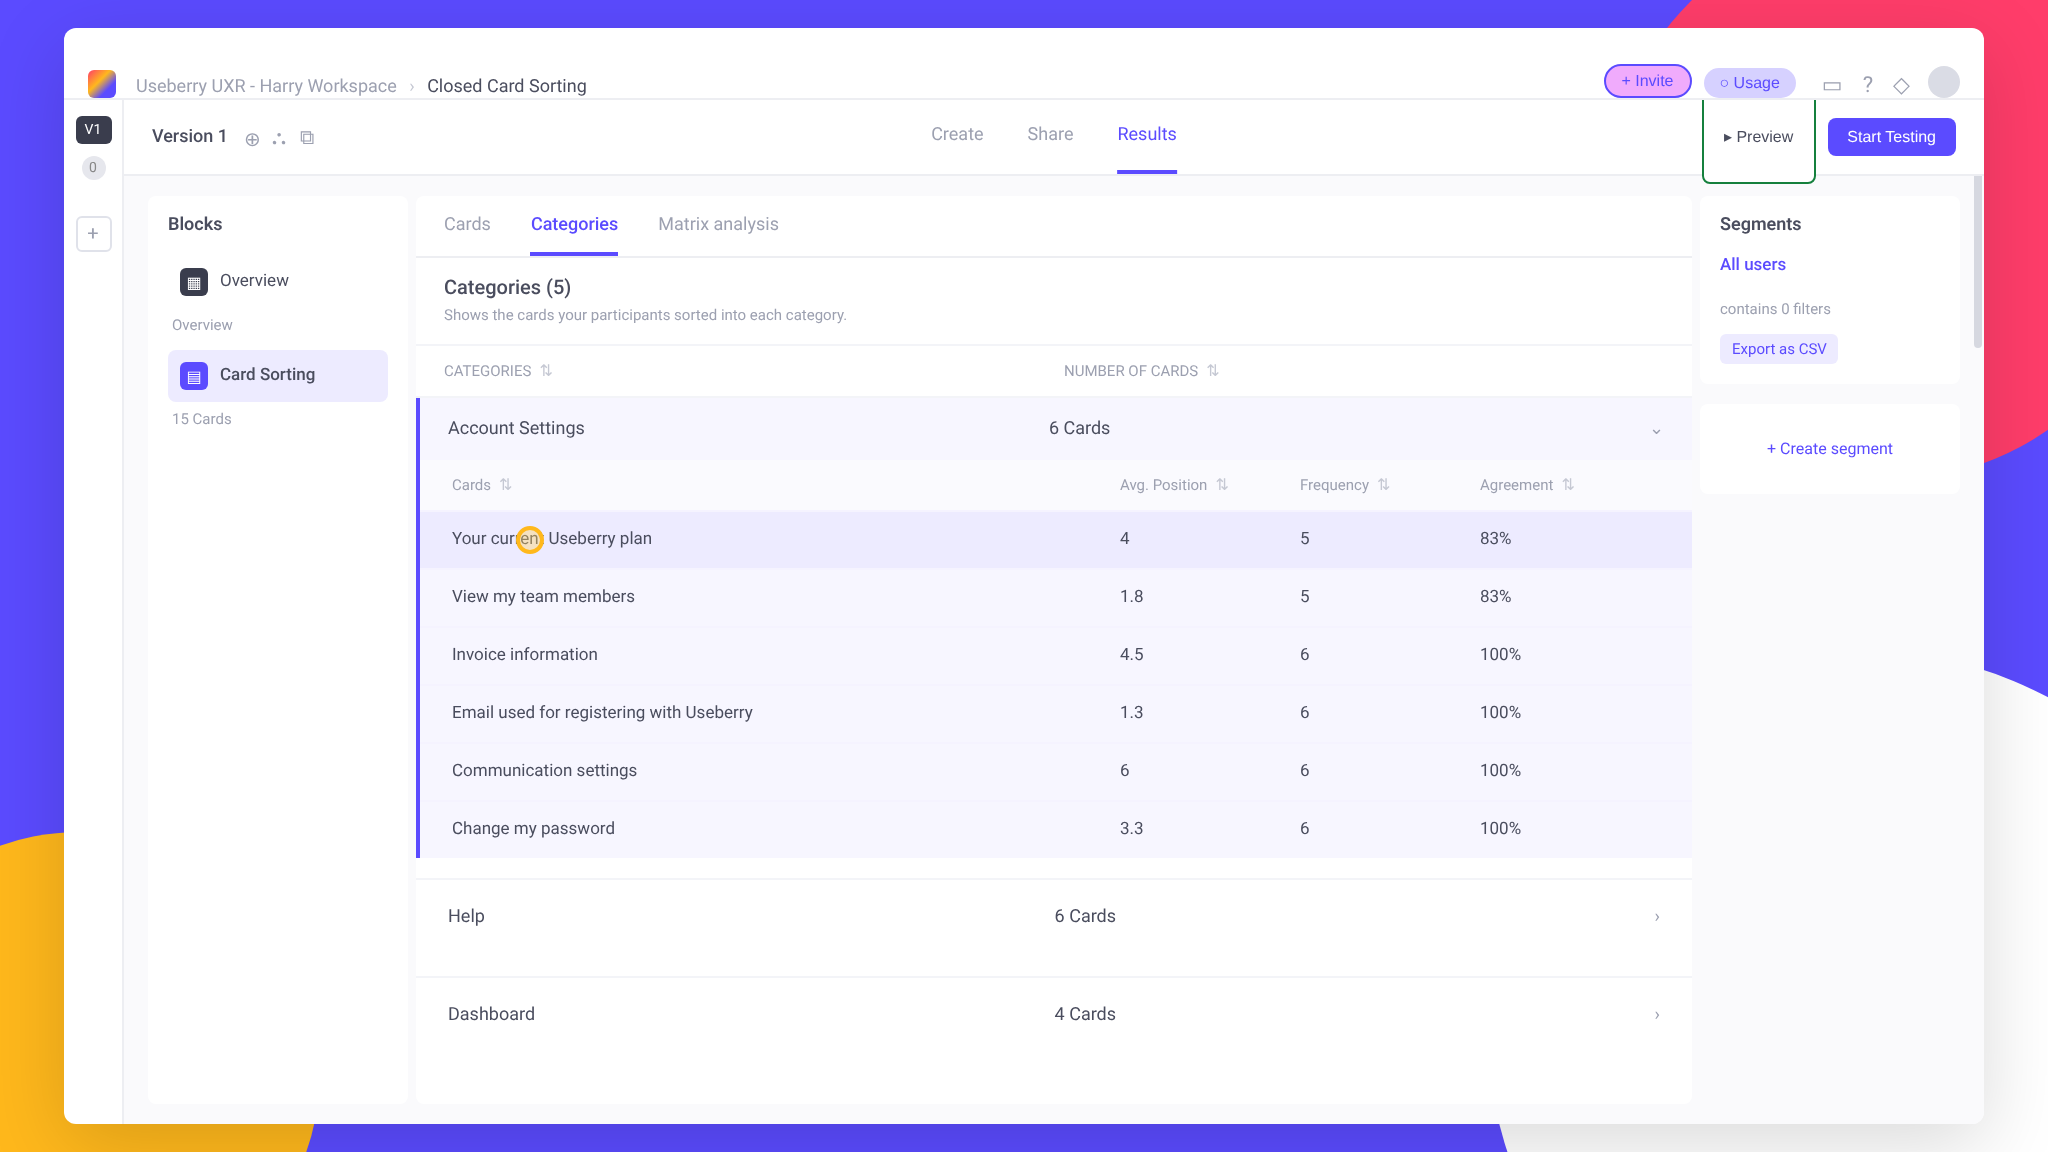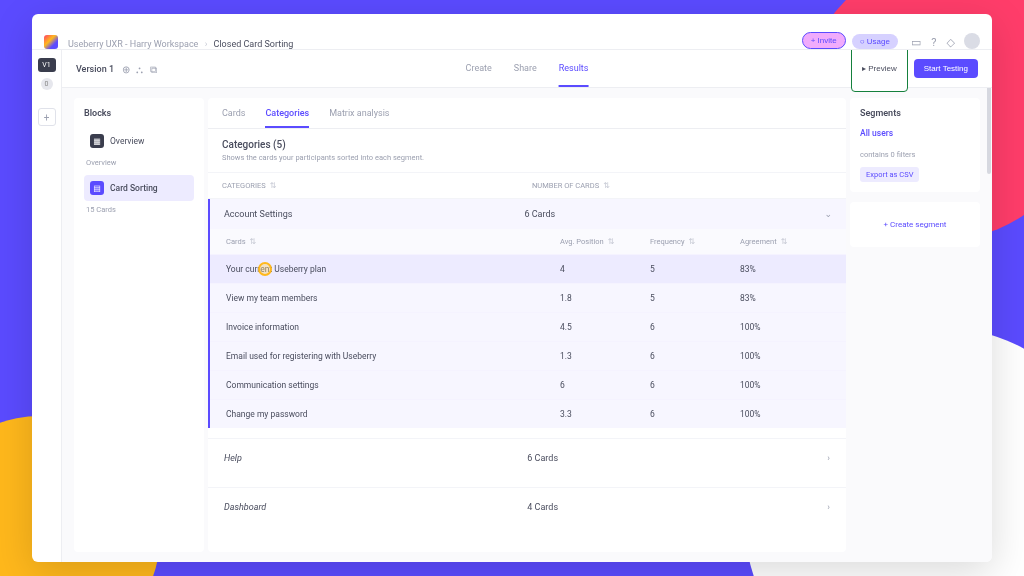--- a/index.html
+++ b/index.html
@@ -78,21 +78,21 @@
 .subhead { display:flex; padding:8px 16px; font-size:7.5px; color:#9CA0B0; background:#FAFAFE; }
 .sc1 { flex:1; }
 .sc2,.sc3,.sc4 { width:90px; }
 .card { display:flex; padding:9px 16px; font-size:8.5px; color:#4A4D5E; border-top:1px solid #F5F3FF; }
 .card .sc1 { flex:1; position:relative; }
 .card .sc2,.card .sc3,.card .sc4 { width:90px; }
 .card.hl { background:#EDEBFF; }
 .ring { position:absolute; left:32px; top:-2px; width:14px; height:14px; border:2px solid #FFB81C; border-radius:50%; background:rgba(255,210,100,0.4); }
 
 .closed { display:flex; align-items:center; padding:14px 16px; font-size:9px; color:#4A4D5E; margin-top:10px; border-top:1px solid #F3F4F8; cursor:pointer; }
-.closed .col-cat { flex:1;font-style:italic; }
+.closed .col-cat { flex:1; }
 .closed .col-num { width:300px; }
 
 .right { width:130px; display:flex; flex-direction:column; gap:10px; }
 .panel { background:#fff; border-radius:4px; padding:10px; }
 .ptt { font-size:9px; font-weight:600; color:#4A4D5E; margin-bottom:10px; }
 .seg { font-size:8.5px; color:#5B4BFF; font-weight:500; }
 .segs { font-size:7.5px; color:#9CA0B0; margin-top:12px; }
 .chip { display:inline-block; background:#EDEBFF; color:#5B4BFF; font-size:7.5px; padding:3px 6px; border-radius:3px; margin-top:8px; cursor:pointer; }
 .create { text-align:center; font-size:8px; color:#5B4BFF; padding:8px; cursor:pointer; }
 .create::before { content:"+ "; }
@@ -164,21 +164,21 @@
         </div>
 
         <div class="center">
           <div class="ctabs">
             <div class="ctab">Cards</div>
             <div class="ctab active">Categories</div>
             <div class="ctab">Matrix analysis</div>
           </div>
           <div class="chdr">
             <div class="tt">Categories (5)</div>
-            <div class="st">Shows the cards your participants sorted into each segment.</div>
+            <div class="st">Shows the cards your participants sorted into each category.</div>
           </div>
           <div class="thead">
             <div class="col-cat"><span>CATEGORIES</span><span class="sort">⇅</span></div>
             <div class="col-num"><span>NUMBER OF CARDS</span><span class="sort">⇅</span></div>
           </div>
 
           <div class="catrow">
             <div class="catrow-h">
               <div class="col-cat">Account Settings</div>
               <div class="col-num">6 Cards</div>

